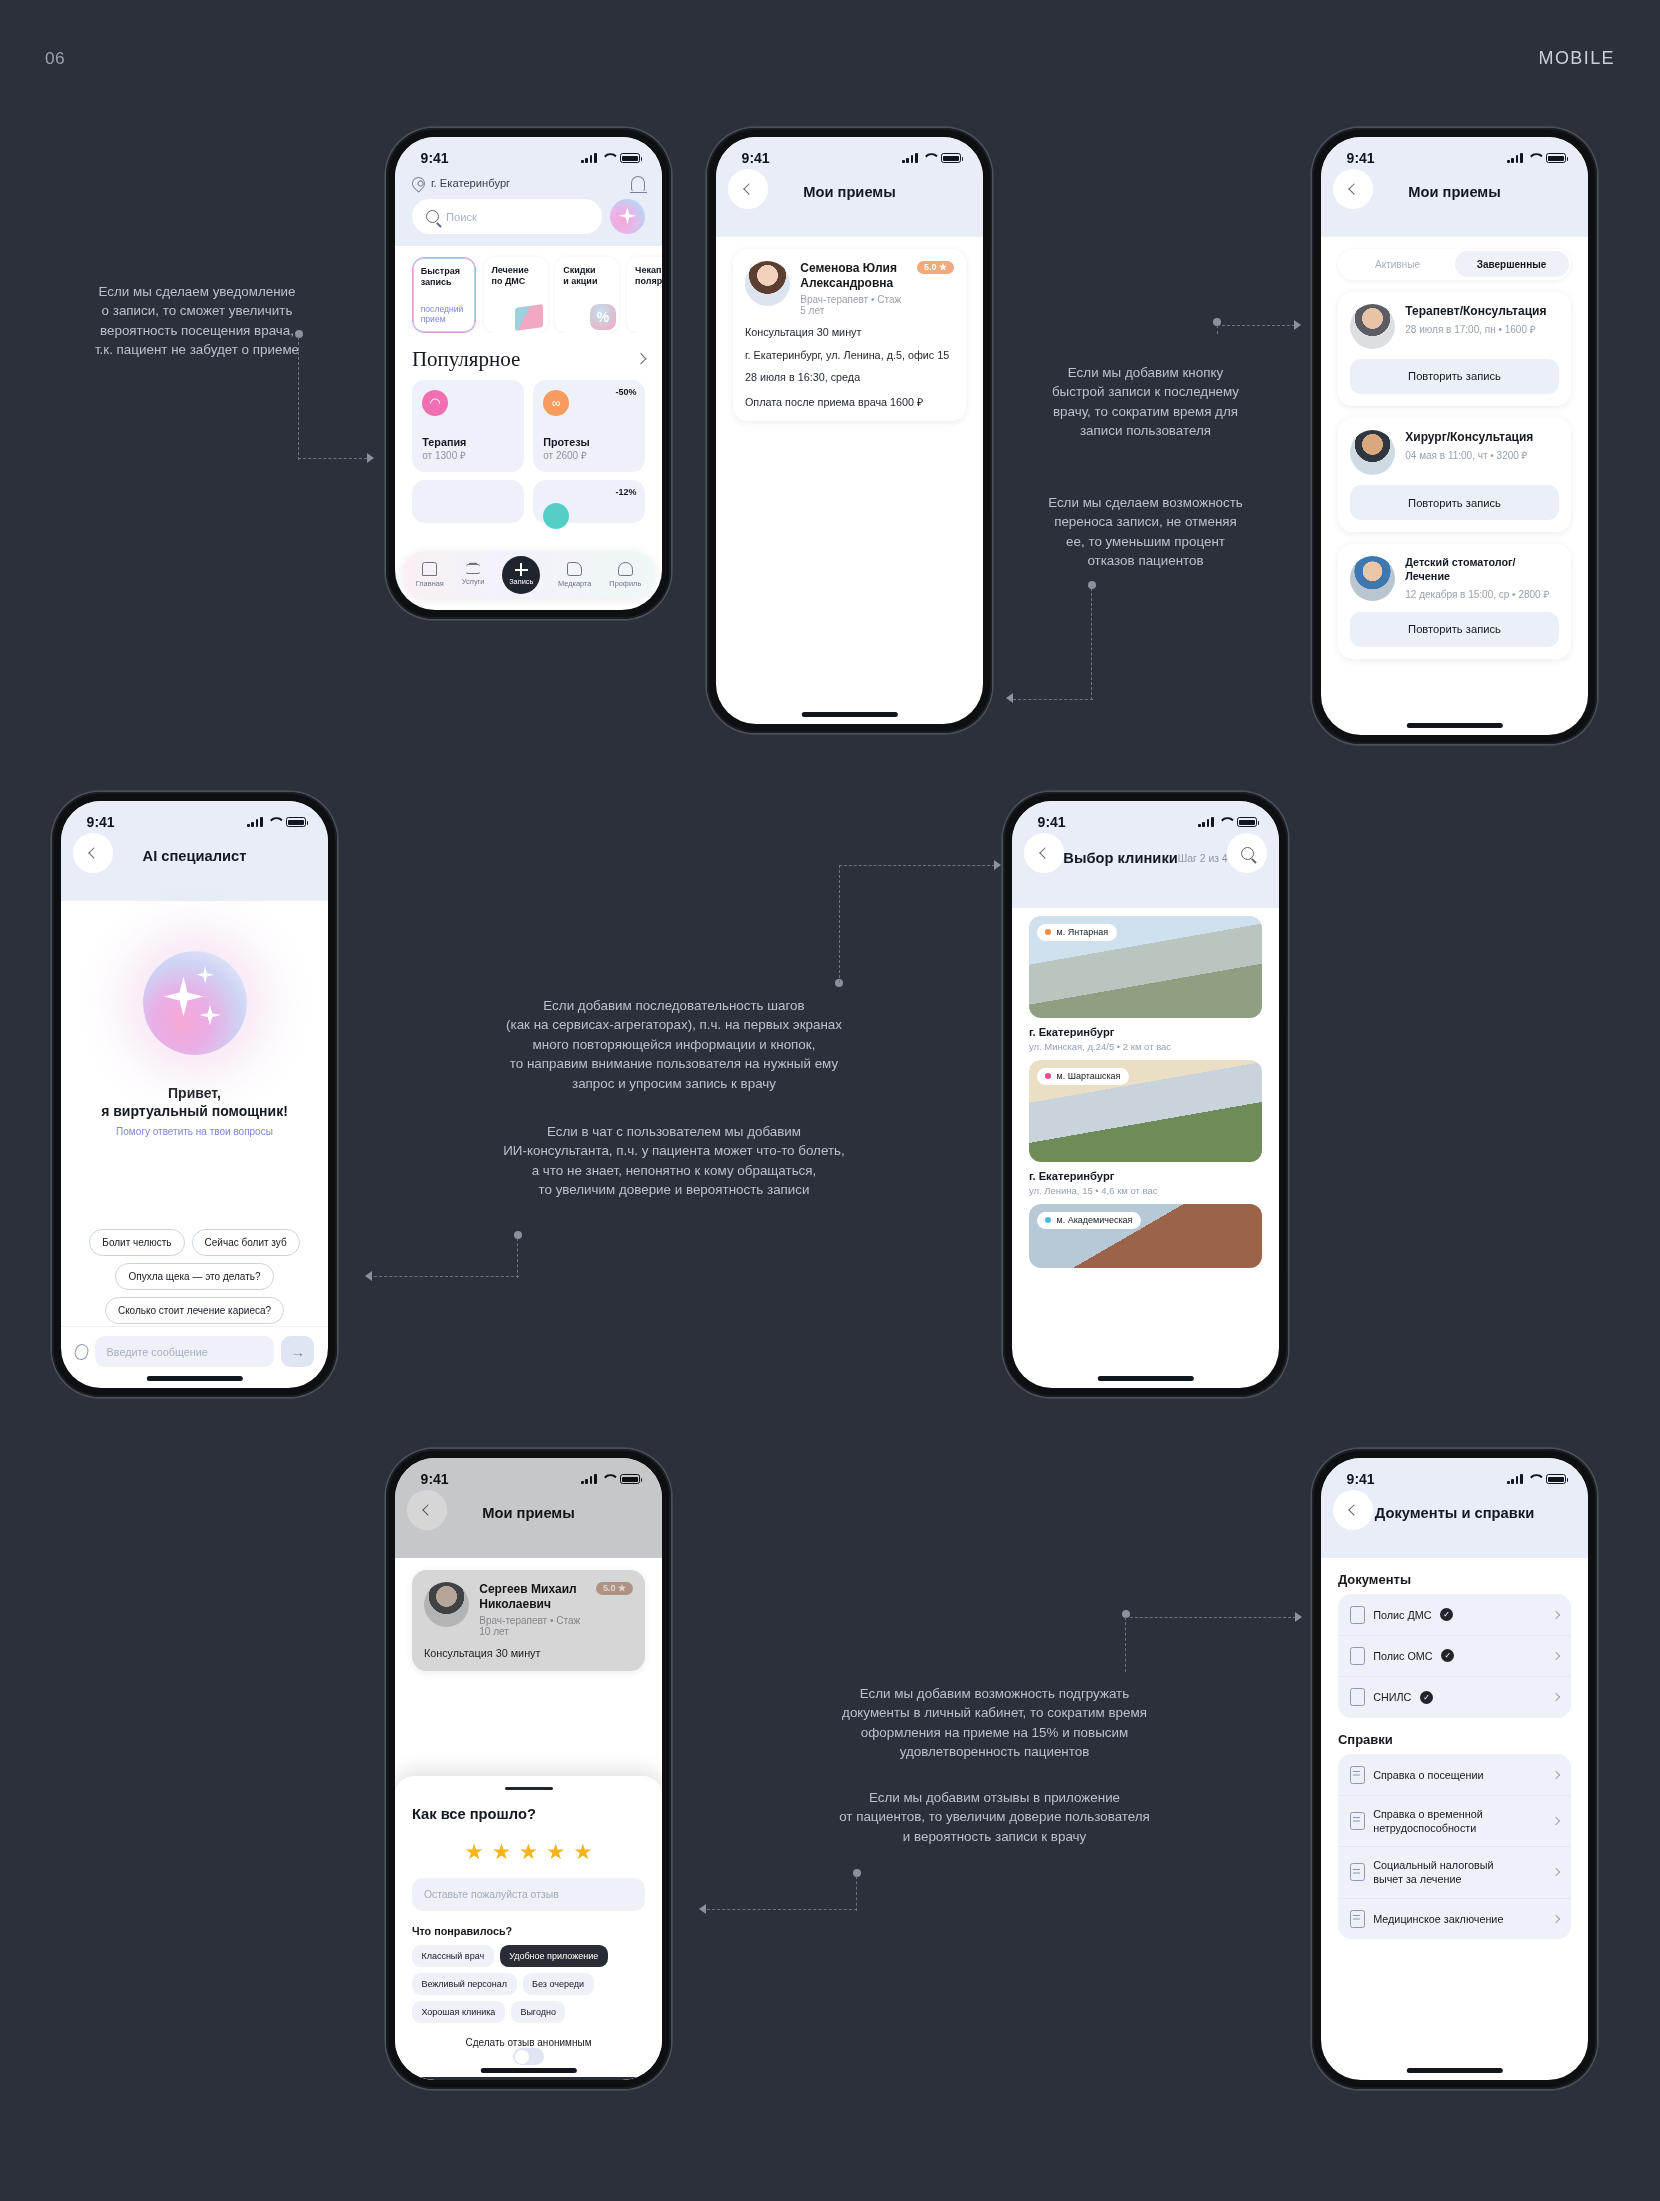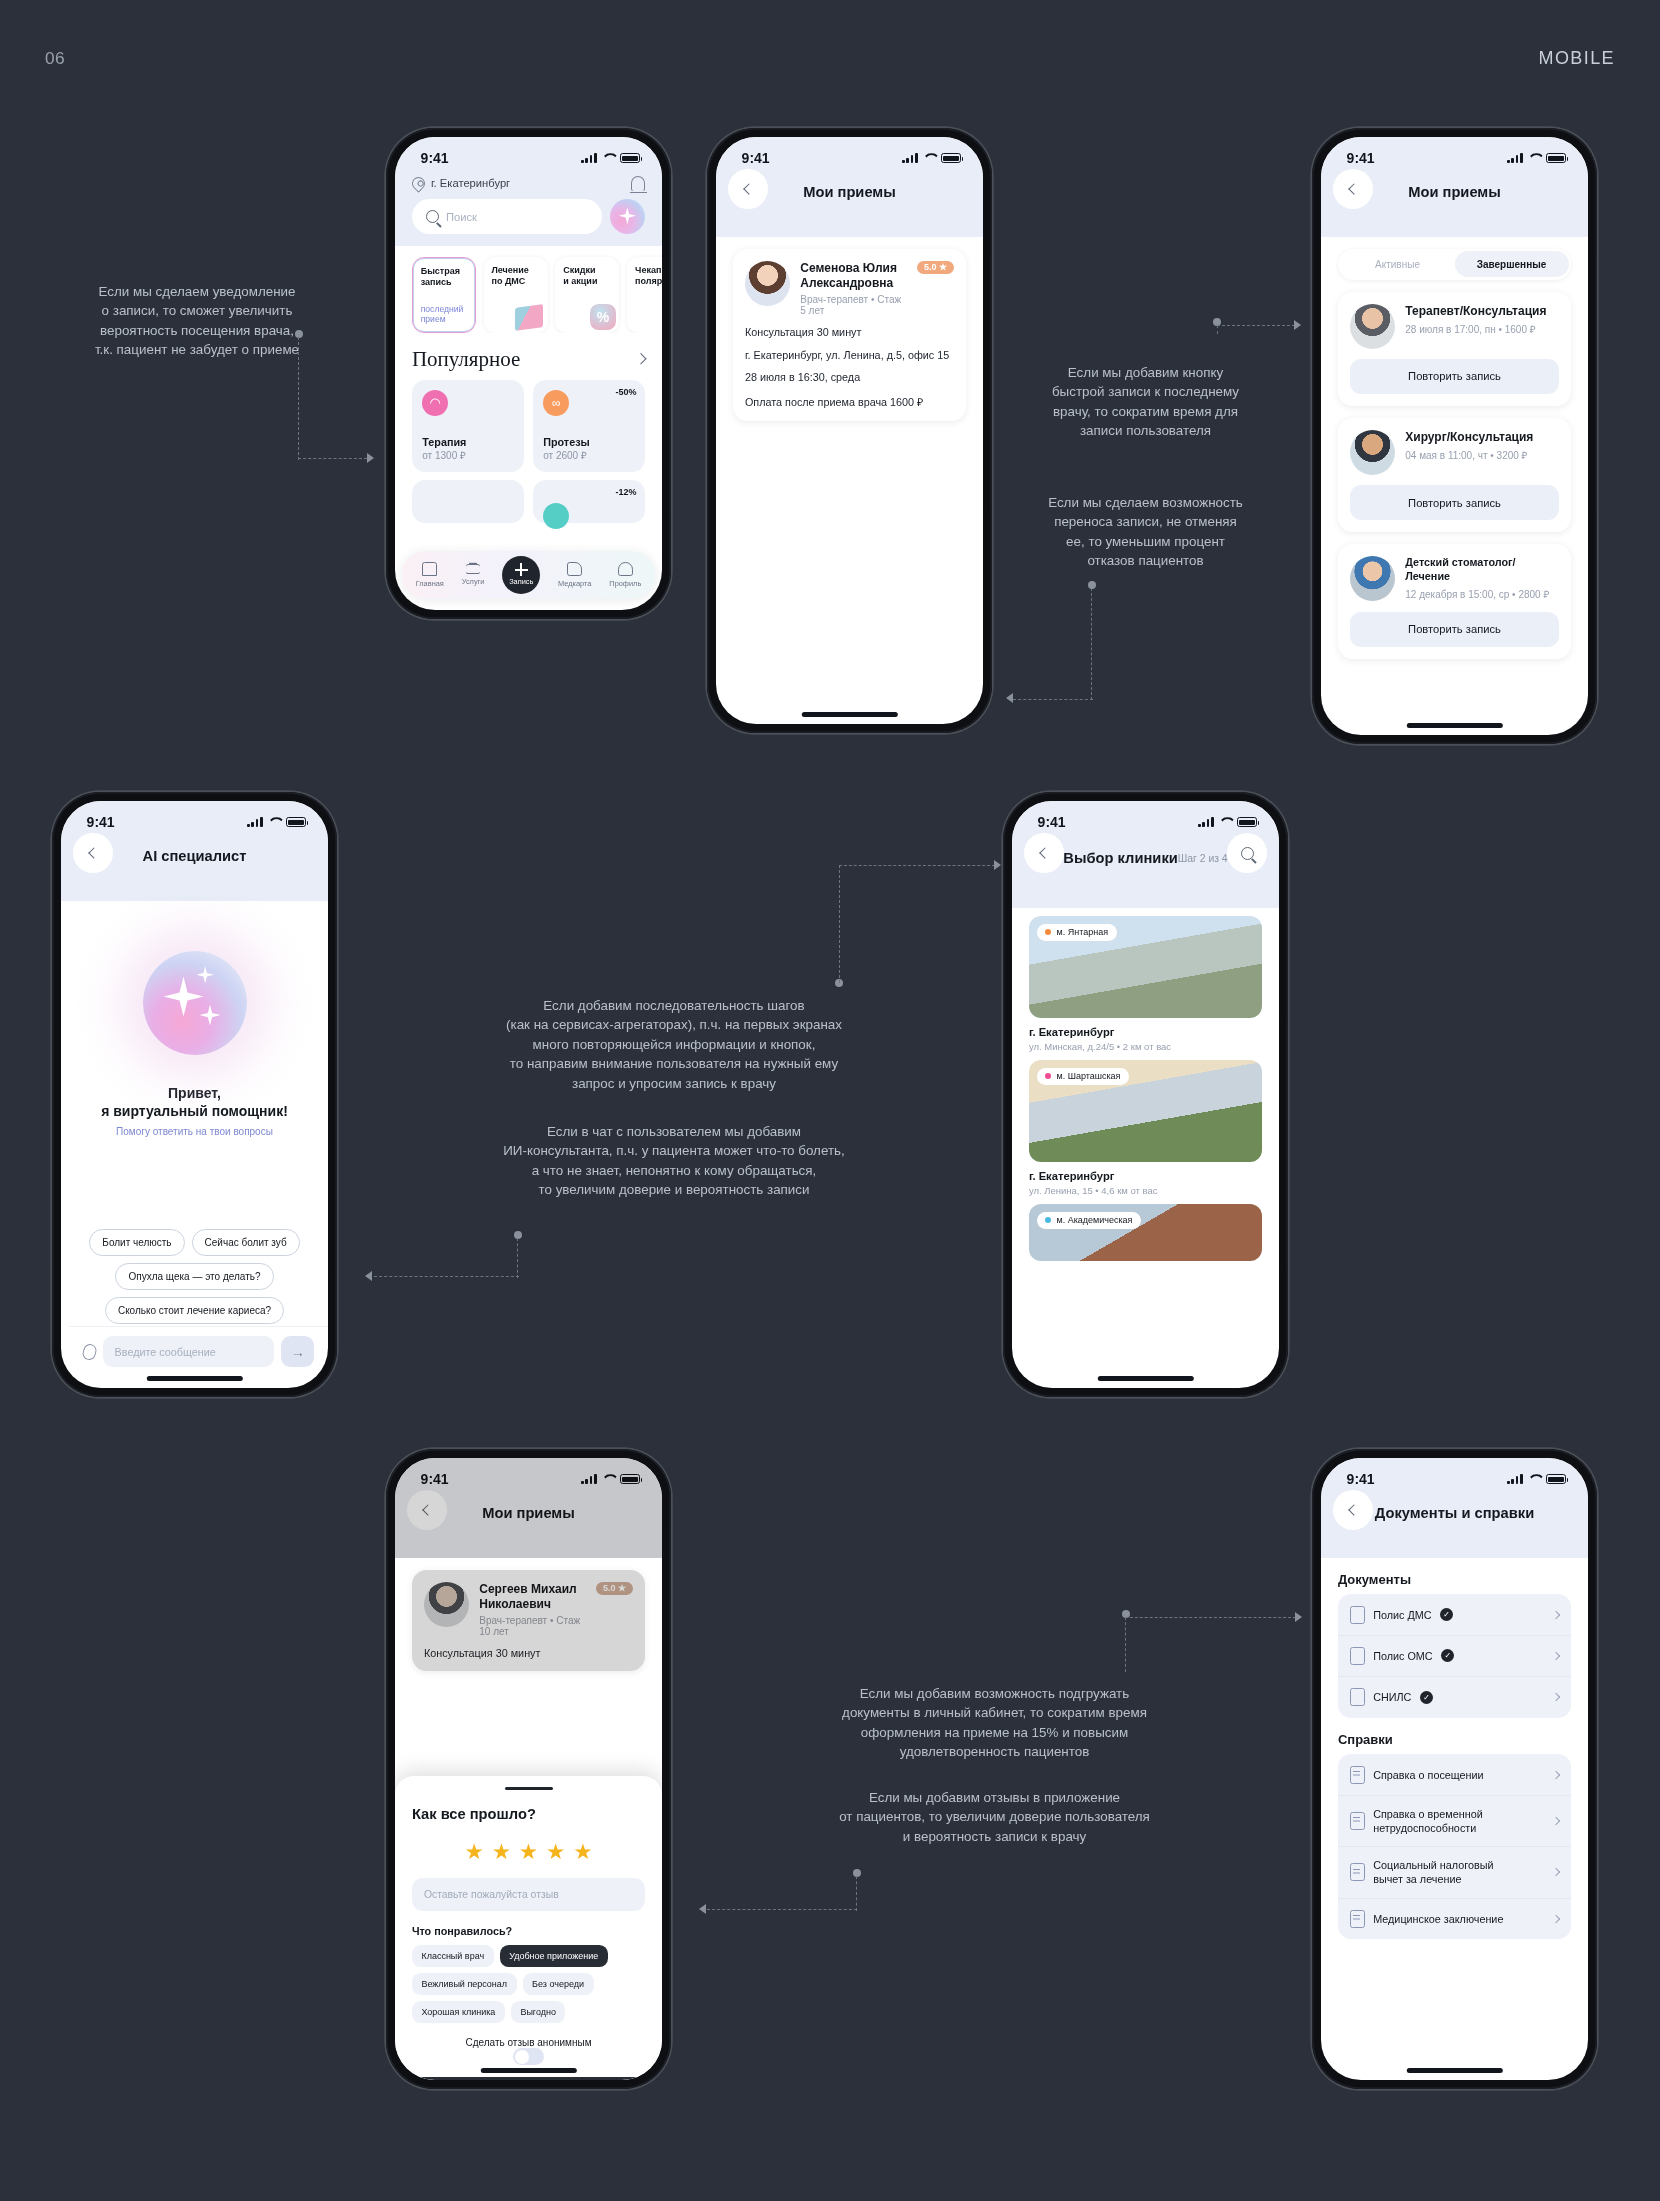--- a/index.html
+++ b/index.html
@@ -147,21 +147,21 @@
   
   #p4{ left:52px; top:792px; width:285px; height:605px; }
   .ai-orb-big{ width:104px;height:104px;border-radius:50%;margin:50px auto 0;position:relative;
      background:radial-gradient(circle at 38% 68%,#f6a8d5 0%,#e9aee6 30%,#cdd4f3 62%,#f1f3fb 100%);
      filter:blur(0.3px); box-shadow:0 0 43px 24px rgba(238,205,235,.45);}
   .hello{ text-align:center;margin-top:29px;font-size:14px;font-weight:bold;line-height:1.3;}
   .hello-sub{ text-align:center;margin-top:6px;font-size:10px;color:#7e88d0;}
   .chips{ position:absolute;left:0;right:0;bottom:64px;display:flex;flex-wrap:wrap;
      justify-content:center;gap:7px;padding:0 15.6px;}
   .chip{ border:0.9px solid #cbd2de;border-radius:16.4px;padding:7px 12px;font-size:10px;color:#14181f;}
-  .inputbar{ position:absolute;left:8px;right:0;bottom:21px;border-top:0.9px solid #eef1f6;
+  .inputbar{ position:absolute;left:0;right:0;bottom:21px;border-top:0.9px solid #eef1f6;
      display:flex;align-items:center;gap:7.8px;padding:9.5px 14px 0;}
   .clip{ width:13px;height:16.4px;border:1.4px solid #8b94a3;border-radius:7px;
      border-right-width:1.4px;transform:rotate(18deg);}
   .msgbox{ flex:1;height:31px;background:#eef1f8;border-radius:9.5px;display:flex;align-items:center;
      padding:0 11.2px;font-size:10.8px;color:#a8b0be;}
   .sendbtn{ width:33px;height:31px;background:#dfe5f2;border-radius:9.5px;display:flex;
      align-items:center;justify-content:center;color:#7b8594;font-size:14px;}
 
   
   #p5{ left:1003px; top:792px; width:285px; height:605px; }
@@ -550,21 +550,21 @@
       <span class="metro">
         <i class="mdot" style="background:#ef4d8f"></i>
         <span>м. Шарташская</span>
       </span>
     </div>
     <div class="ctitle">г. Екатеринбург</div>
     <div class="caddr">ул. Ленина, 15  •  4,6 км от вас</div>
   </div>
 
   <div class="clinic">
-    <div class="cimg c3" style="height:57px">
+    <div class="cimg c3" style="height:64px">
       <span class="metro">
         <i class="mdot" style="background:#49b9e0"></i>
         <span>м. Академическая</span>
       </span>
     </div>
   </div>
   <div class="homebar"></div>
  </div>
 </div>
 

